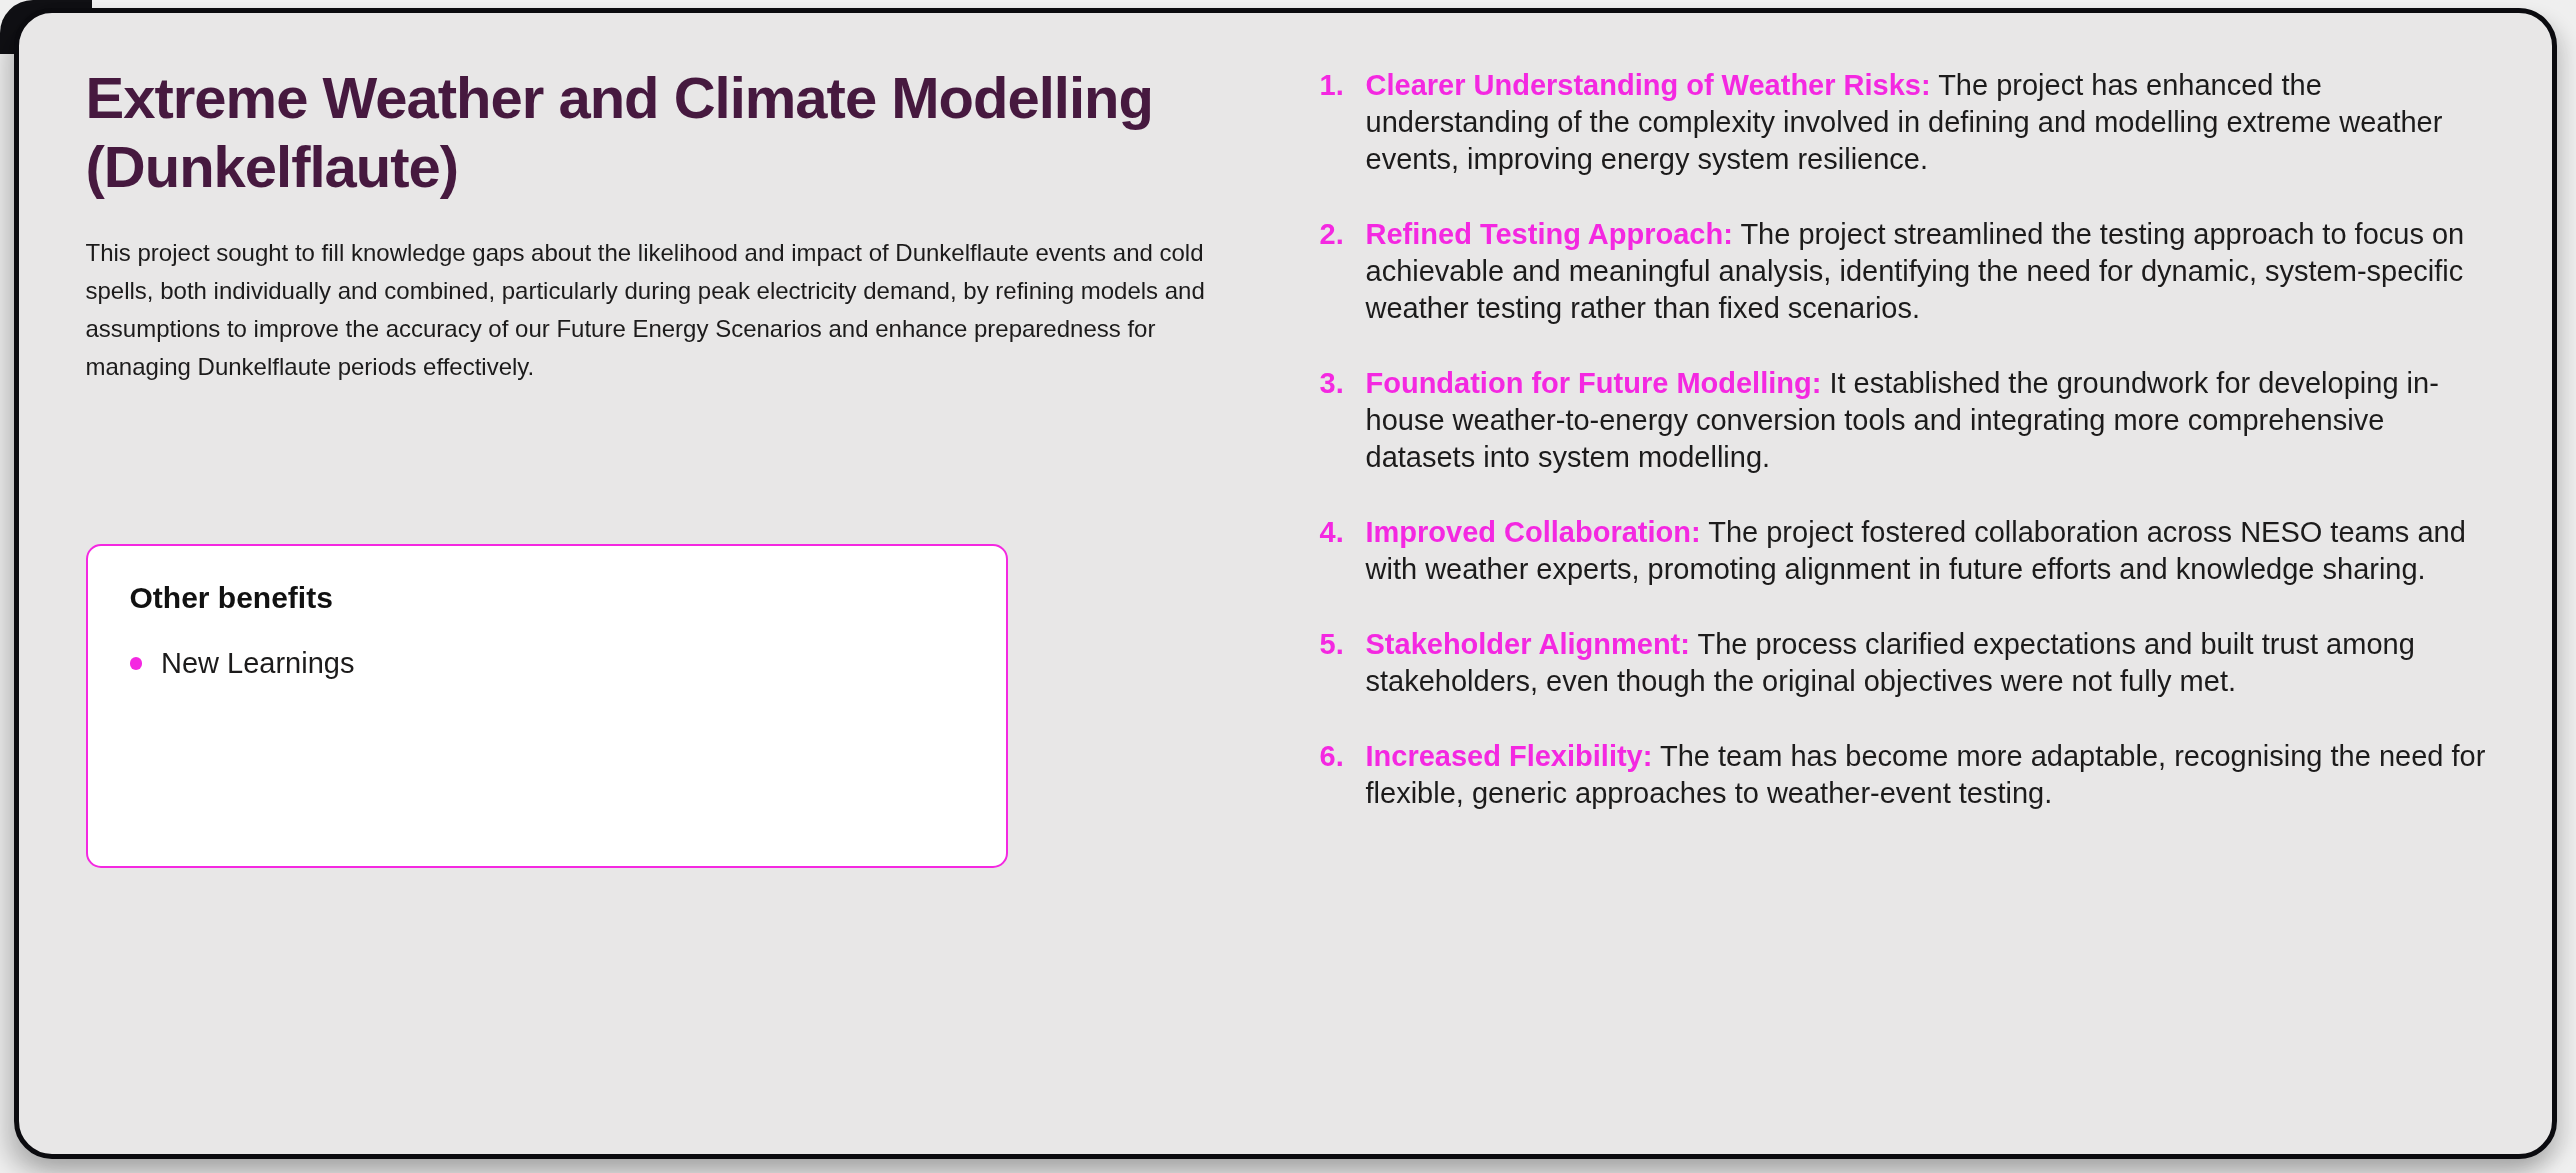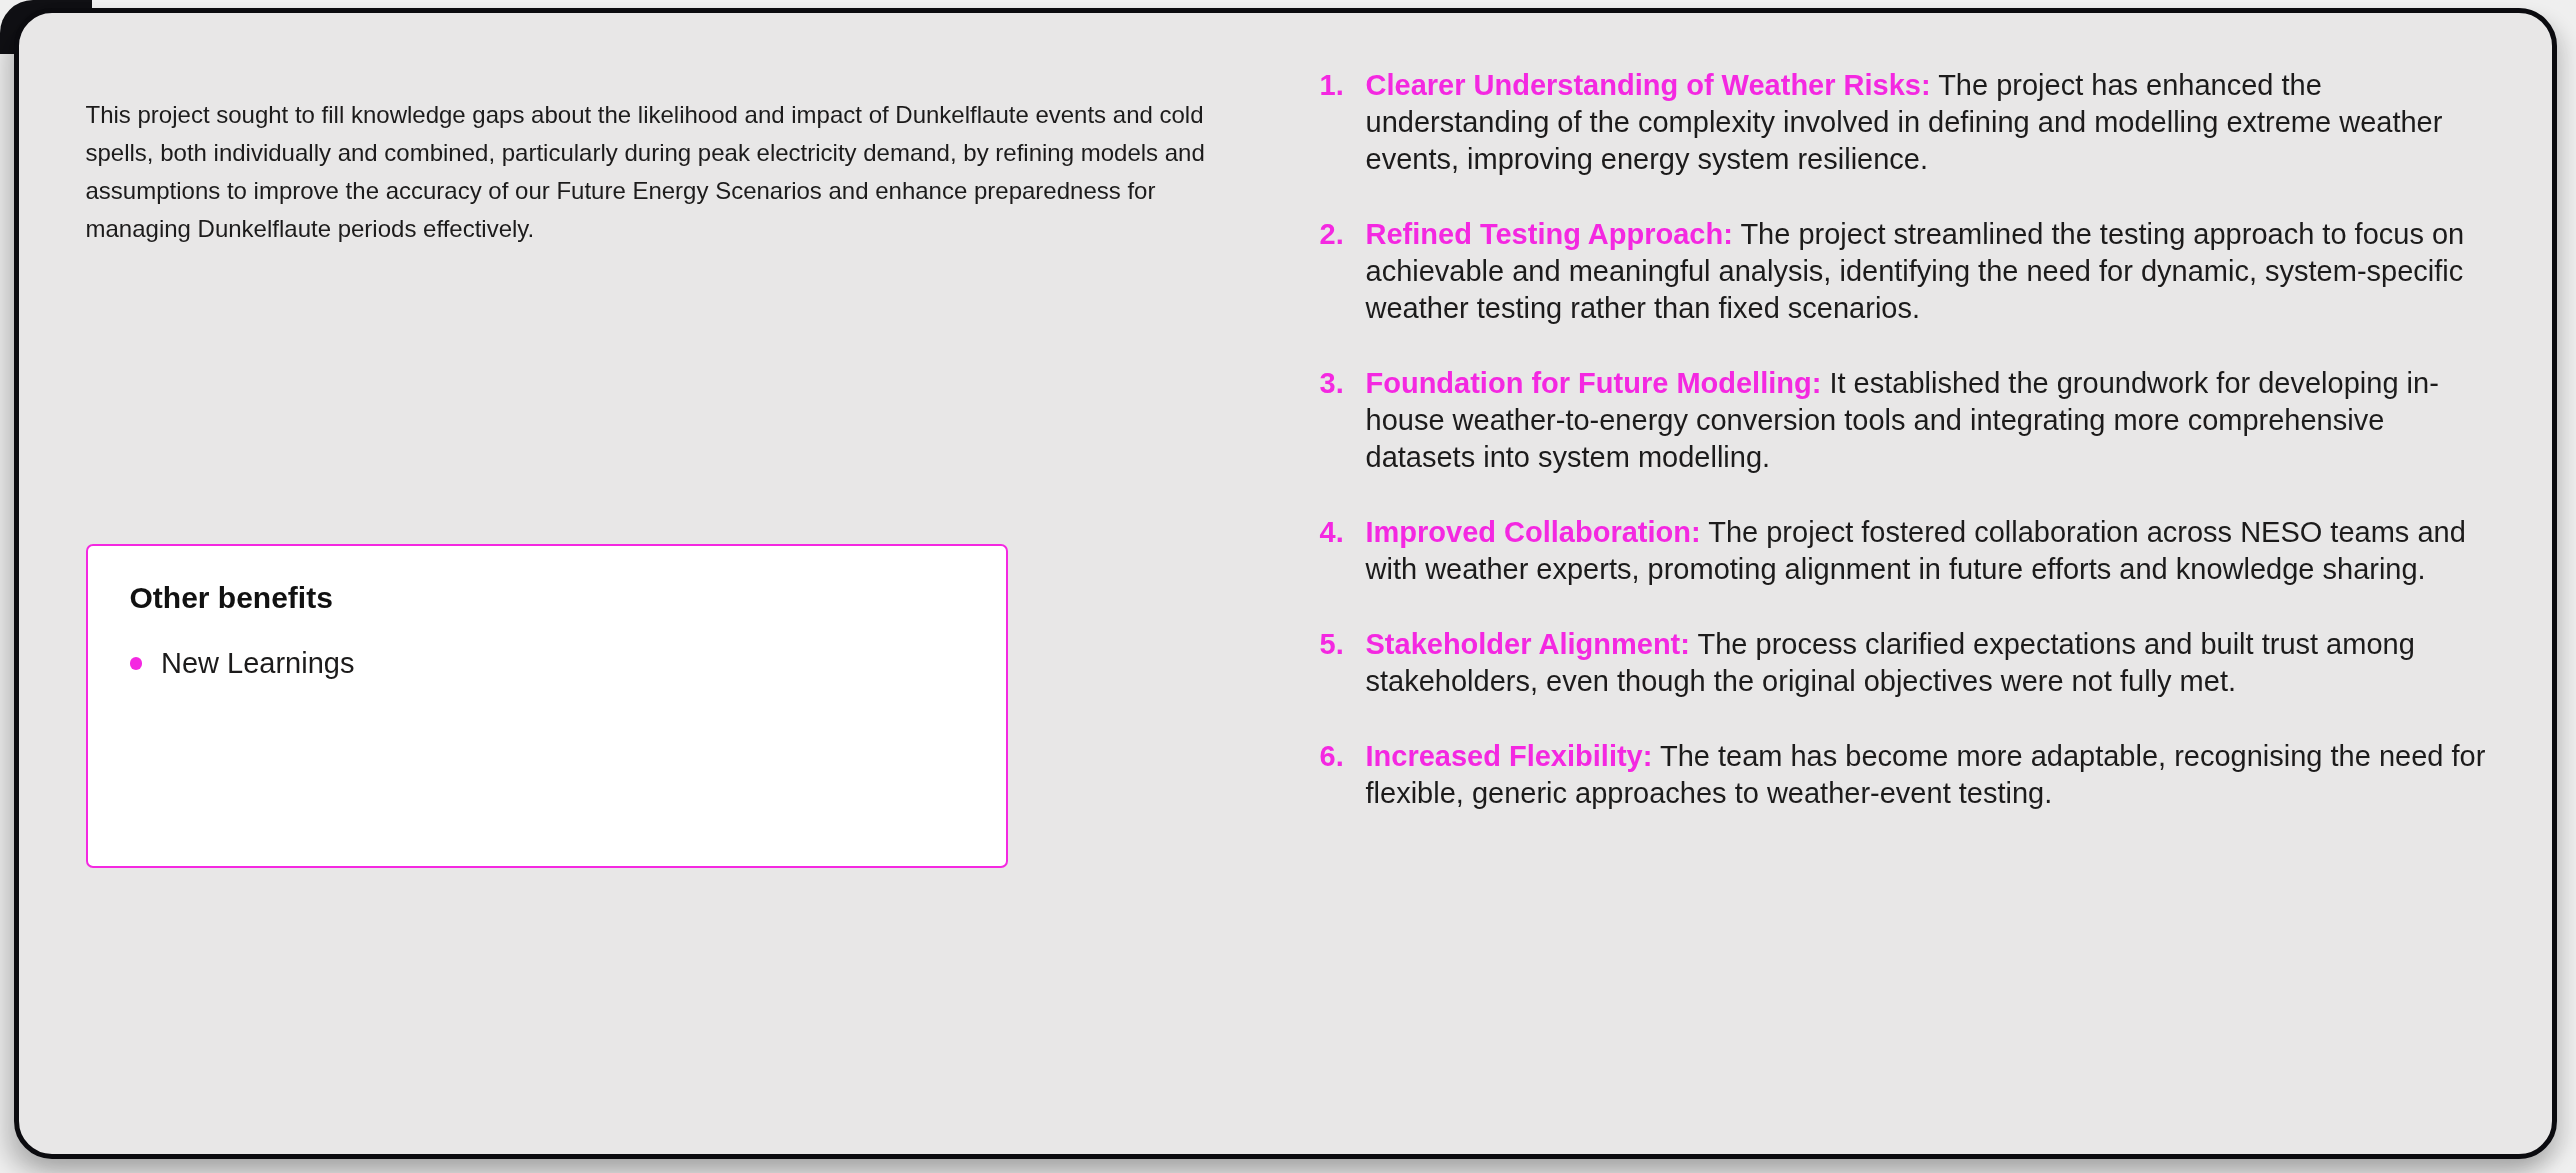--- a/index.html
+++ b/index.html
@@ -56,21 +56,21 @@
     font-size:24px;
     line-height:38px;
     color:var(--body-text);
   }
   .benefits-box{
     position:absolute;
     left:67px;top:531px;
     width:922px;height:324px;
     background:var(--box-background);
     border:2.4px solid var(--accent-magenta);
-    border-radius:7px;
+    border-radius:15px;
     padding:33px 38px 0 42px;
   }
   .benefits-title{
     font-size:30px;
     line-height:37px;
     font-weight:700;
     color:#111111;
   }
   .benefits-list{margin-top:23px;}
   .benefit-item{
@@ -117,20 +117,24 @@
   }
 </style>
 </head>
 <body>
 
 <div class="corner-artifact"></div>
 
 <div class="slide-card">
 
   <div class="left-col">
+    <h1 class="page-title">
+        <span class="title-line">Extreme Weather and Climate Modelling</span>
+        <span class="title-line">(Dunkelflaute)</span>
+      </h1>
     <p class="intro">This project sought to fill knowledge gaps about the likelihood and impact of Dunkelflaute events and cold spells, both individually and combined, particularly during peak electricity demand, by refining models and assumptions to improve the accuracy of our Future Energy Scenarios and enhance preparedness for managing Dunkelflaute periods effectively.</p>
   </div>
 
   <div class="benefits-box">
     <div class="benefits-title">Other benefits</div>
     <div class="benefits-list">
       <div class="benefit-item">
         <span class="bullet-dot"></span>
         <span>New Learnings</span>
       </div>

